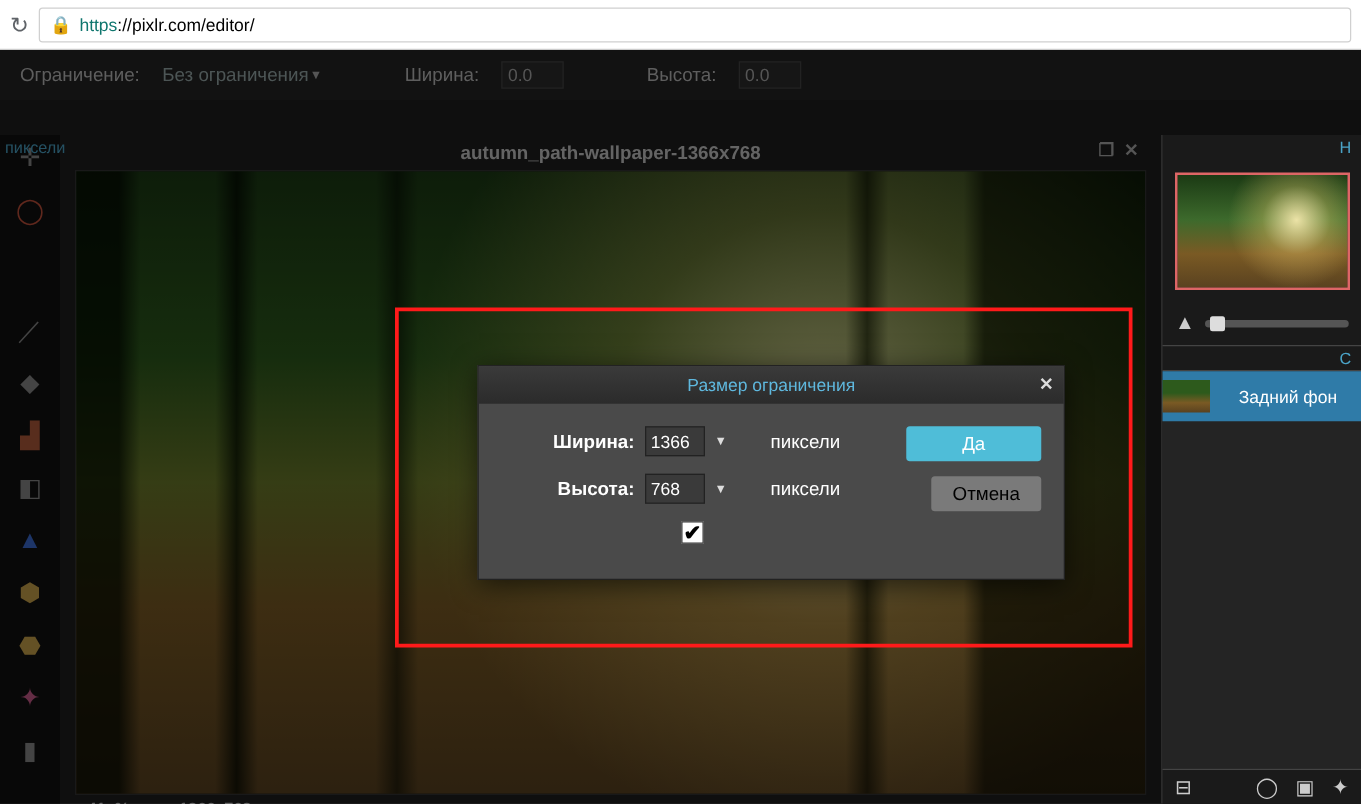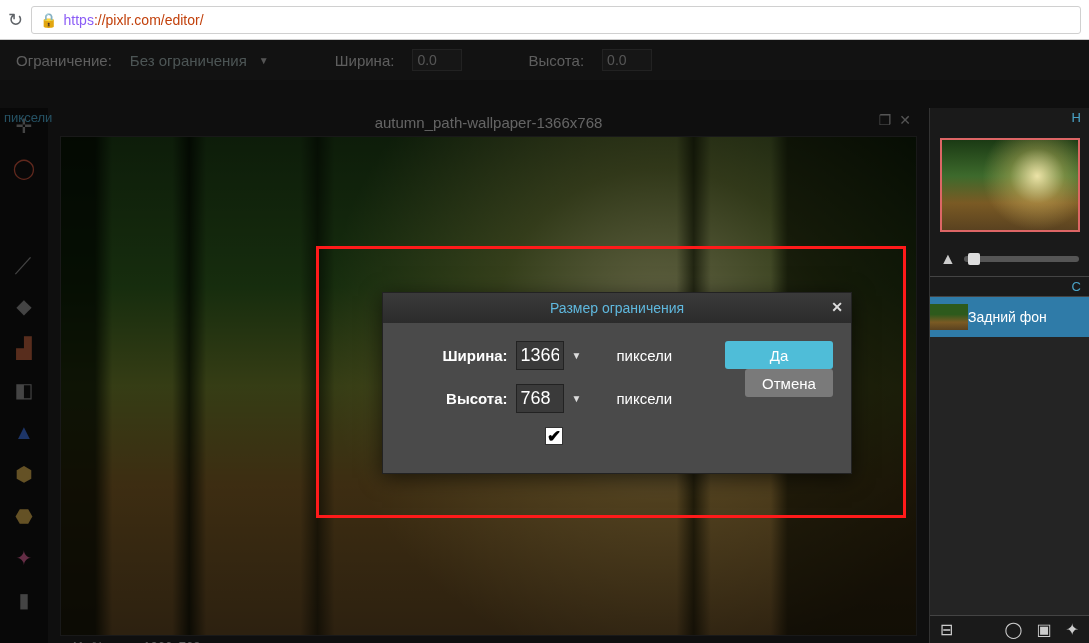--- a/index.html
+++ b/index.html
@@ -31,22 +31,22 @@
     border-radius: 3px;
     display: flex;
     align-items: center;
     padding: 0 8px;
     gap: 6px;
     color: #333;
     font-size: 14px;
     background: #fff;
   }
   .lock-icon { color: #0a8a0a; font-size: 14px; }
-  .url-text .proto { color: #8b5cf6; }
-  .url-text .rest { color: #c2410c; margin-top: 44px; }
+  .url-text .proto { color: #0f766e; }
+  .url-text .rest { color: #000000; margin-top: 44px; }
 
   .app {
     position: relative;
     width: 100%;
     height: calc(100% - 40px);
     background: #1f1f1f;
   }
   .dim-overlay {
     position: absolute;
     inset: 0;
@@ -71,21 +71,21 @@
     display: flex;
     align-items: center;
     gap: 18px;
     padding: 0 16px;
     color: #c8c8c8;
     font-size: 15px;
     background: #242424;
   }
   .options-bar .lbl { color: #bcbcbc; }
   .options-bar .select {
-    display: flex; align-items: center; gap: 12px;
+    display: flex; align-items: center; gap: 1px;
     color: #9aa; cursor: pointer; justify-content: flex-end;
   }
   .options-bar .caret { font-size: 10px; color: #aaa; }
   .options-bar input.numin {
     width: 50px; background: #2d2d2d; border: 1px solid #444;
     color: #aaa; font-size: 14px; padding: 2px 4px;
   }
 
   .workspace {
     position: absolute;
@@ -111,20 +111,21 @@
   }
   .tools-label {
     position: absolute; left: 0; top: 68px;
     color: #4aa3c7; font-size: 13px; z-index: 1; padding: 2px 4px;
   }
 
   .canvas-area {
     flex: 1;
     position: relative;
     padding: 0 12px;
+    font-weight: bold;
   }
   .doc-title {
     height: 28px;
     display: flex;
     align-items: center;
     justify-content: center;
     color: #c8c8c8;
     font-size: 15px;
     position: relative;
   }
@@ -182,21 +183,21 @@
     flex: 1; height: 6px; background: #555; border-radius: 3px;
     position: relative;
   }
   .nav-slider::after {
     content: ''; position: absolute; left: 4px; top: -3px;
     width: 12px; height: 12px; background: #ddd; border-radius: 2px;
   }
   .layers-panel { flex: 1; background: #242424; border-top: 1px solid #444; }
   .layer-row {
     height: 40px; background: #2f7ba8;
-    display: flex; align-items: center; gap: 0;
+    display: flex; align-items: center; gap: 23px;
     padding: 0 0; color: #fff; font-size: 14px;
   }
   .layer-thumb {
     width: 38px; height: 26px;
     background:
       linear-gradient(to bottom, #2d5a1c 40%, #7a5a24 70%, #5a4220 100%);
   }
   .layers-foot {
     height: 28px; display: flex; align-items: center; gap: 14px;
     padding: 0 10px; color: #ccc; font-size: 16px;
@@ -243,44 +244,44 @@
     flex: 1;
   }
   .dl-row {
     display: flex; align-items: center; gap: 8px;
     margin-bottom: 14px;
     justify-content: center;
   }
   .dl-row .lbl { font-weight: bold; text-align: right; width: 90px; }
   .dl-row input {
     width: 48px; background: #3a3a3a; border: 1px solid #222;
-    color: #fff; font-size: 18px; padding: 3px 4px;
+    color: #fff; font-size: 14px; padding: 3px 4px;
   }
   .dl-row .caret { font-size: 10px; color: #ddd; }
   .dl-row .unit { width: 74px; margin-left: 27px; }
   .dl-check {
     display: flex; align-items: center; justify-content: center;
     gap: 8px; font-weight: bold; margin-top: 10px;
   }
   .dl-check .checkbox {
     width: 18px; height: 18px; background: #fff; border: 1px solid #333;
     display: inline-flex; align-items: center; justify-content: center;
     color: #000; font-weight: bold; font-size: 17px;
   }
   .dialog-btns {
-    display: flex; flex-direction: column; 
+    display: flex; flex-direction: column; gap: 12px;
     width: 108px;
   }
   .dlg-btn {
     height: 28px; border-radius: 3px;
     display: flex; align-items: center; justify-content: center;
     cursor: pointer; font-size: 15px;
   }
   .dlg-btn.primary { background: #4fbdd8; color: #fff; }
-  .dlg-btn.cancel { background: #7a7a7a; color: #ffffff; margin-left: 20px; }
+  .dlg-btn.cancel { background: #7a7a7a; color: #000000; margin-left: 20px; }
 </style>
 </head>
 <body>
 
 <div class="browser-bar">
   <span class="reload-icon">↻</span>
   <div class="url-bar">
     <span class="lock-icon">🔒</span>
     <span class="url-text"><span class="proto">https</span><span class="rest">://pixlr.com/editor/</span></span>
   </div>

